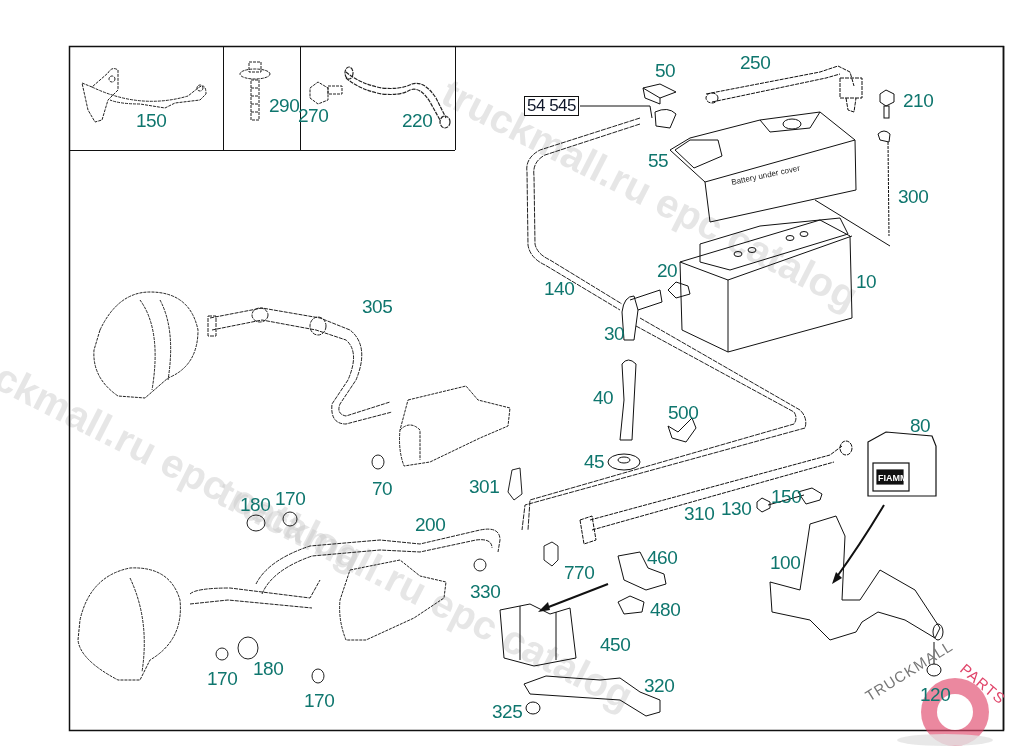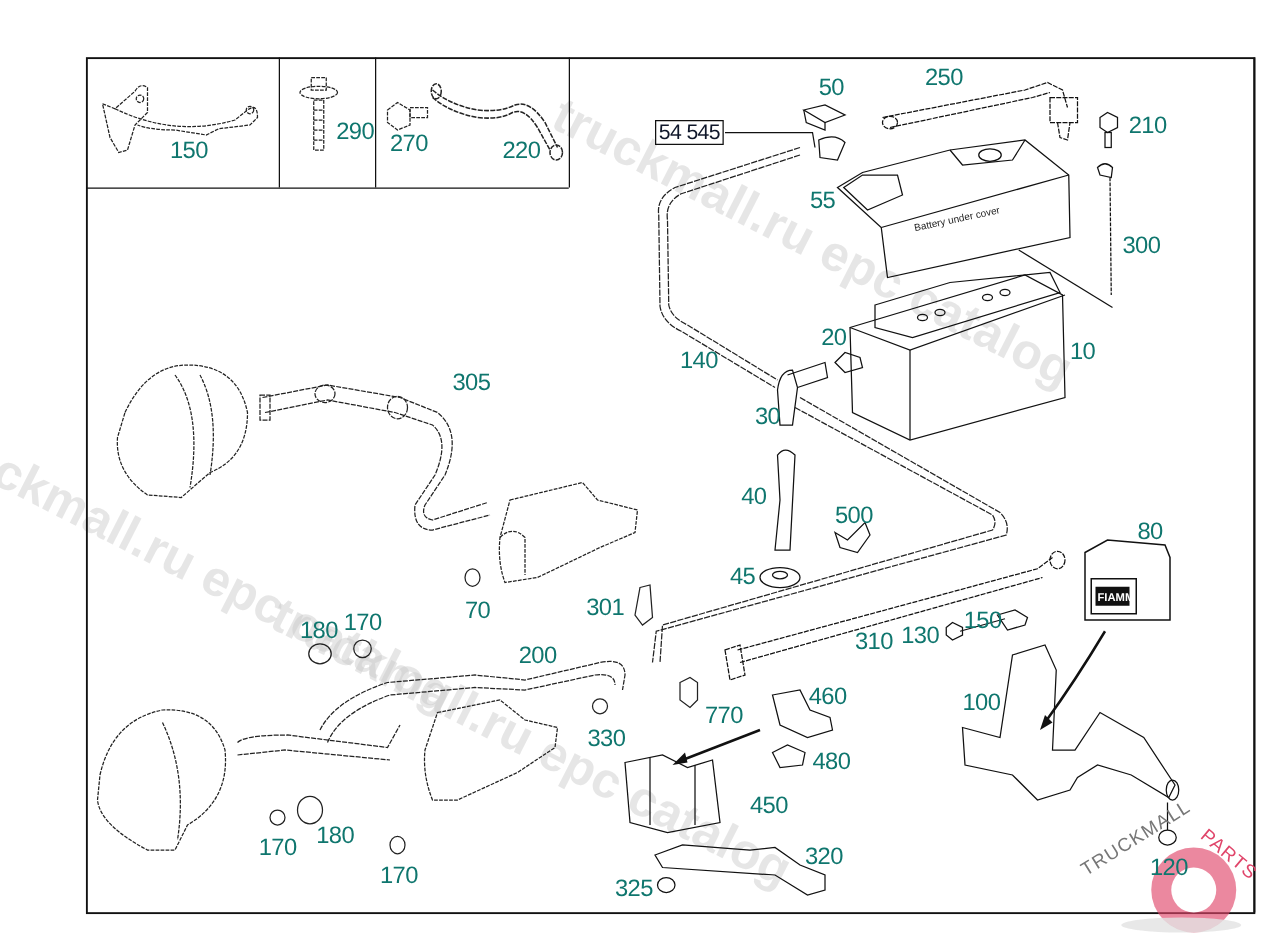--- a/index.html
+++ b/index.html
@@ -220,21 +220,21 @@
 
     <g opacity="0.85">
       <circle cx="955" cy="712" r="34" fill="#e0456a" opacity="0.75"></circle>
       <circle cx="955" cy="712" r="18" fill="#fff"></circle>
       <ellipse cx="945" cy="740" rx="48" ry="6" fill="#ddd" opacity="0.8"></ellipse>
     </g>
   </svg>
 
   <span class="callout" style="left:136px;top:112px">150</span>
   <span class="callout" style="left:269px;top:97px">290</span>
-  <span class="callout" style="left:312px;top:107px">270</span>
+  <span class="callout" style="left:298px;top:107px">270</span>
   <span class="callout" style="left:402px;top:112px">220</span>
 
   <span class="ref-box" style="left:524px;top:96px">54 545</span>
   <span class="callout" style="left:655px;top:62px">50</span>
   <span class="callout" style="left:740px;top:54px">250</span>
   <span class="callout" style="left:903px;top:92px">210</span>
   <span class="callout" style="left:648px;top:152px">55</span>
   <span class="callout" style="left:898px;top:188px">300</span>
   <span class="callout" style="left:657px;top:262px">20</span>
   <span class="callout" style="left:856px;top:273px">10</span>

